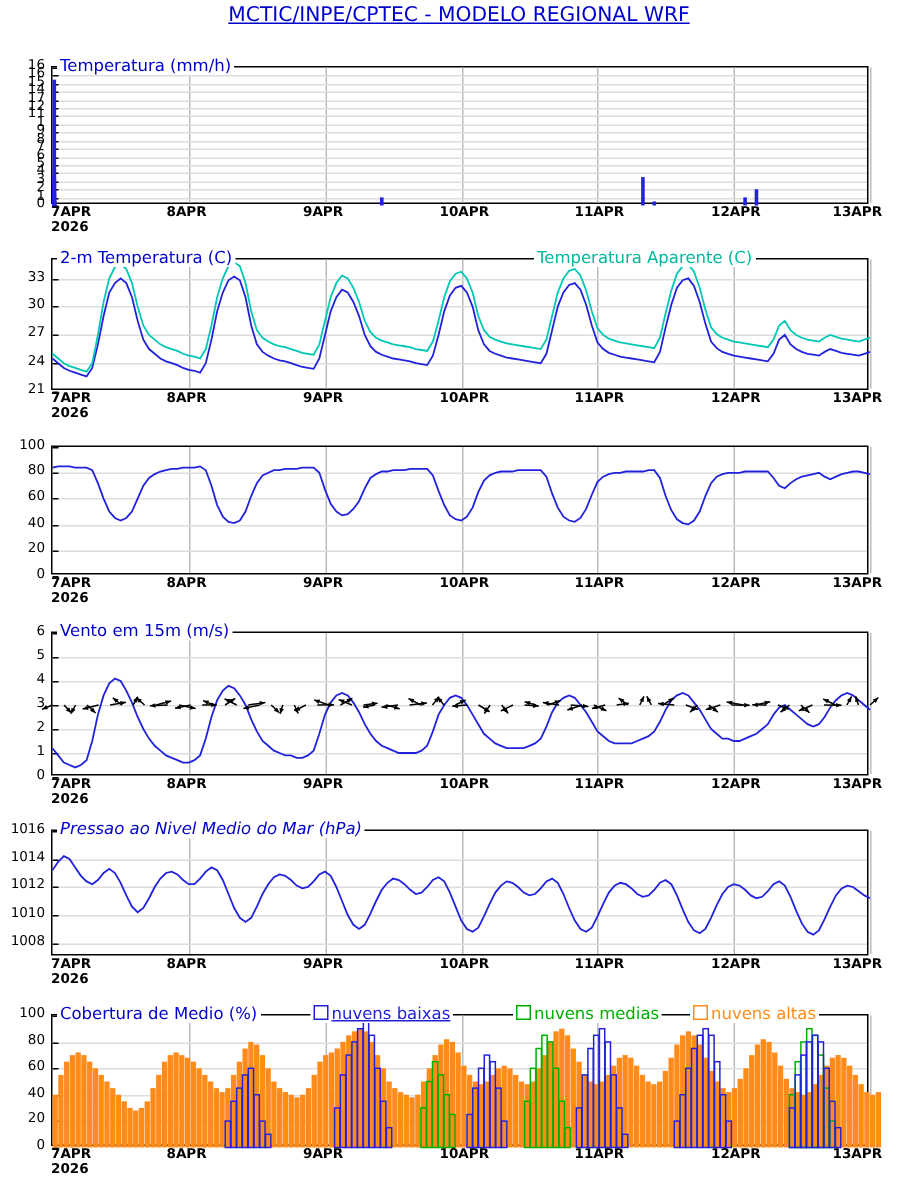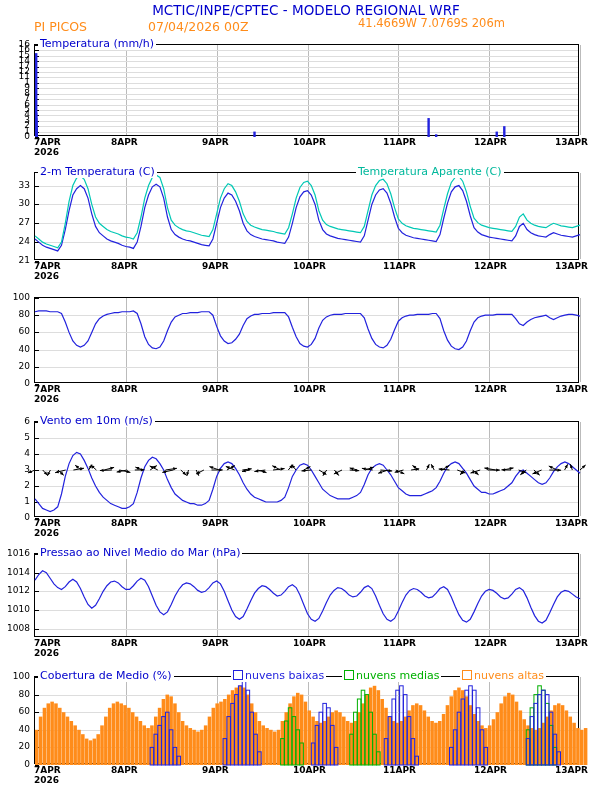--- a/index.html
+++ b/index.html
@@ -1,18 +1,18 @@
 <!DOCTYPE html>
 <html><head>
 <meta charset="utf-8">
 <style>
   html,body{margin:0;padding:0;}
   body{width:612px;height:792px;background:#ffffff;font-family:"DejaVu Sans",sans-serif;}
   #root{position:relative;width:612px;height:792px;overflow:hidden;}
-  .title{position:absolute;top:2px;left:0;width:612px;text-align:center;color:#0000cc;font-size:13.5px;letter-spacing:0px;font-family:"DejaVu Sans",sans-serif;}
+  .title{position:absolute;top:2px;left:0;width:612px;text-align:center;color:#0000cc;font-size:13.5px;letter-spacing:0px;font-family:"DejaVu Sans",sans-serif;text-decoration:underline;}
   .subline{position:absolute;top:19px;left:0;width:612px;height:14px;}
   .station{position:absolute;left:34px;top:0;color:#ff8c1a;font-size:12.5px;}
   .datez{position:absolute;left:148px;top:0;color:#ff8c1a;font-size:12.5px;}
   .coords{position:absolute;left:358px;top:16px;color:#ff8c1a;font-size:11.5px;}
   .panel{position:absolute;left:34px;}
   .plotbox{position:absolute;left:0;top:0;border:1px solid #000;box-sizing:border-box;background:#fff;}
   .ptitle{position:absolute;color:#0000cc;font-size:11px;white-space:nowrap;background:#fff;padding:0 2px;z-index:6;}
   .ptitle.green{color:#00b89c;}
   .ylab{position:absolute;right:0;color:#000;font-size:9px;text-align:right;transform:translateY(-50%);white-space:nowrap;}
   .ytickline{position:absolute;left:0;height:1px;background:#000;width:4px;}
@@ -22,25 +22,20 @@
   .hgrid{position:absolute;left:0;right:0;height:1px;background:#cccccc;}
   svg{position:absolute;left:0;top:0;overflow:visible;}
   .swatch{display:inline-block;width:8px;height:8px;border:1px solid;margin-right:2px;vertical-align:-1px;}
 </style>
 </head>
 <body>
 
 <div id="root">
 
   <div class="title">MCTIC/INPE/CPTEC - MODELO REGIONAL WRF</div>
-  <div class="subline">
-    <span class="station">PI PICOS</span>
-    <span class="datez">07/04/2026 00Z</span>
-  </div>
-  <div class="coords">41.4669W 7.0769S 206m</div>
 
   <div id="panels">
       <div class="panel" style="top: 44px; width: 545px; height: 92px;">
         <div class="plotbox" style="width: 545px; height: 92px;">
           <div class="vgrid" style="left: 91px;"></div>
           <div class="vgrid" style="left: 182px;"></div>
           <div class="vgrid" style="left: 273px;"></div>
           <div class="vgrid" style="left: 363px;"></div>
           <div class="vgrid" style="left: 454px;"></div>
           <div class="vgrid" style="left: 545px;"></div>
@@ -369,21 +364,21 @@
             <path d="M550.6 43.0 L548.9 46.6 L546.8 44.3 Z" fill="#000"></path>
           </svg>
         </div>
         <div class="ylab" style="top: 96px; right: 549px;">0</div>
         <div class="ylab" style="top: 80px; right: 549px;">1</div>
         <div class="ylab" style="top: 64px; right: 549px;">2</div>
         <div class="ylab" style="top: 48px; right: 549px;">3</div>
         <div class="ylab" style="top: 32px; right: 549px;">4</div>
         <div class="ylab" style="top: 16px; right: 549px;">5</div>
         <div class="ylab" style="top: 0px; right: 549px;">6</div>
-        <div class="ptitle" style="left: 4px; top: -7px;">Vento em 10m (m/s)</div>
+        <div class="ptitle" style="left: 4px; top: -7px;">Vento em 15m (m/s)</div>
         <div class="xlab" style="left: 0px; top: 97px; font-weight: bold;">7APR</div>
         <div class="xlab" style="left: 77px; top: 97px; font-weight: bold;">8APR</div>
         <div class="xlab" style="left: 168px; top: 97px; font-weight: bold;">9APR</div>
         <div class="xlab" style="left: 259px; top: 97px; font-weight: bold;">10APR</div>
         <div class="xlab" style="left: 349px; top: 97px; font-weight: bold;">11APR</div>
         <div class="xlab" style="left: 440px; top: 97px; font-weight: bold;">12APR</div>
         <div class="xlab" style="left: 521px; top: 97px; font-weight: bold;">13APR</div>
         <div class="yearlab" style="left: 0px; top: 107px;">2026</div>
       </div>
       <div class="panel" style="top: 553px; width: 545px; height: 84px;">
@@ -405,21 +400,21 @@
           <div class="ytickline" style="top: 0px;"></div>
           <svg width="545" height="84">
             <path d="M0.00 26.13 L3.78 20.53 L7.57 16.80 L11.35 18.67 L15.14 24.27 L18.92 29.87 L22.71 33.60 L26.49 35.47 L30.28 32.67 L34.06 28.00 L37.85 25.20 L41.63 28.00 L45.42 34.53 L49.20 42.93 L52.99 50.40 L56.77 54.13 L60.56 51.33 L64.34 44.80 L68.13 37.33 L71.91 31.73 L75.69 28.00 L79.48 27.07 L83.26 28.93 L87.05 32.67 L90.83 35.47 L94.62 35.47 L98.40 31.73 L102.19 27.07 L105.97 24.27 L109.76 26.13 L113.54 32.67 L117.33 42.00 L121.11 51.33 L124.90 57.87 L128.68 60.67 L132.47 57.87 L136.25 50.40 L140.03 42.00 L143.82 35.47 L147.60 30.80 L151.39 28.93 L155.17 29.87 L158.96 32.67 L162.74 36.40 L166.53 38.27 L170.31 37.33 L174.10 33.60 L177.88 28.93 L181.67 27.07 L185.45 29.87 L189.24 37.33 L193.02 46.67 L196.81 56.00 L200.59 62.53 L204.38 65.33 L208.16 62.53 L211.94 55.07 L215.73 46.67 L219.51 39.20 L223.30 34.53 L227.08 31.73 L230.87 32.67 L234.65 35.47 L238.44 39.20 L242.22 42.00 L246.01 41.07 L249.79 37.33 L253.58 32.67 L257.36 30.80 L261.15 33.60 L264.93 41.07 L268.72 50.40 L272.50 59.73 L276.28 65.33 L280.07 67.20 L283.85 64.40 L287.64 56.93 L291.42 48.53 L295.21 41.07 L298.99 36.40 L302.78 33.60 L306.56 34.53 L310.35 37.33 L314.13 41.07 L317.92 42.93 L321.70 42.00 L325.49 38.27 L329.27 33.60 L333.06 31.73 L336.84 34.53 L340.63 42.00 L344.41 51.33 L348.19 59.73 L351.98 65.33 L355.76 67.20 L359.55 64.40 L363.33 56.93 L367.12 48.53 L370.90 41.07 L374.69 36.40 L378.47 34.53 L382.26 35.47 L386.04 38.27 L389.83 42.00 L393.61 43.87 L397.40 42.93 L401.18 39.20 L404.97 34.53 L408.75 32.67 L412.53 35.47 L416.32 42.93 L420.10 52.27 L423.89 60.67 L427.67 66.27 L431.46 68.13 L435.24 65.33 L439.03 57.87 L442.81 49.47 L446.60 42.00 L450.38 37.33 L454.17 35.47 L457.95 36.40 L461.74 39.20 L465.52 42.93 L469.31 44.80 L473.09 43.87 L476.88 40.13 L480.66 35.47 L484.44 33.60 L488.23 36.40 L492.01 43.87 L495.80 53.20 L499.58 61.60 L503.37 67.20 L507.15 69.07 L510.94 66.27 L514.72 58.80 L518.51 50.40 L522.29 42.93 L526.08 38.27 L529.86 36.40 L533.65 37.33 L537.43 40.13 L541.22 42.93 L545.00 44.80 " fill="none" stroke="#2222dd" stroke-width="1.2"></path>
           </svg>
         </div>
         <div class="ylab" style="top: 74.6667px; right: 549px;">1008</div>
         <div class="ylab" style="top: 56px; right: 549px;">1010</div>
         <div class="ylab" style="top: 37.3333px; right: 549px;">1012</div>
         <div class="ylab" style="top: 18.6667px; right: 549px;">1014</div>
         <div class="ylab" style="top: 0px; right: 549px;">1016</div>
-        <div class="ptitle" style="left: 4px; top: -7px;">Pressao ao Nivel Medio do Mar (hPa)</div>
+        <div class="ptitle" style="left: 4px; top: -7px; font-style: italic;">Pressao ao Nivel Medio do Mar (hPa)</div>
         <div class="xlab" style="left: 0px; top: 85px; font-weight: bold;">7APR</div>
         <div class="xlab" style="left: 77px; top: 85px; font-weight: bold;">8APR</div>
         <div class="xlab" style="left: 168px; top: 85px; font-weight: bold;">9APR</div>
         <div class="xlab" style="left: 259px; top: 85px; font-weight: bold;">10APR</div>
         <div class="xlab" style="left: 349px; top: 85px; font-weight: bold;">11APR</div>
         <div class="xlab" style="left: 440px; top: 85px; font-weight: bold;">12APR</div>
         <div class="xlab" style="left: 521px; top: 85px; font-weight: bold;">13APR</div>
         <div class="yearlab" style="left: 0px; top: 95px;">2026</div>
       </div>
       <div class="panel" style="top: 676px; width: 545px; height: 88px;">
@@ -662,21 +657,21 @@
             <rect x="521.97" width="3.54" y="74.80" height="13.20" fill="none" stroke="#2222dd" stroke-width="1"></rect>
           </svg>
         </div>
         <div class="ylab" style="top: 88px; right: 549px;">0</div>
         <div class="ylab" style="top: 70.4px; right: 549px;">20</div>
         <div class="ylab" style="top: 52.8px; right: 549px;">40</div>
         <div class="ylab" style="top: 35.2px; right: 549px;">60</div>
         <div class="ylab" style="top: 17.6px; right: 549px;">80</div>
         <div class="ylab" style="top: 0px; right: 549px;">100</div>
         <div class="ptitle" style="left: 4px; top: -7px;">Cobertura de Medio (%)</div>
-        <div class="ptitle" style="left: 197px; top: -7px; color: rgb(34, 34, 221);"><span class="swatch" style="border-color: rgb(34, 34, 221); background: rgb(255, 255, 255);"></span><span>nuvens baixas</span></div>
+        <div class="ptitle" style="left: 173px; top: -7px; color: rgb(34, 34, 221); text-decoration: underline;"><span class="swatch" style="border-color: rgb(34, 34, 221); background: rgb(255, 255, 255);"></span><span>nuvens baixas</span></div>
         <div class="ptitle" style="left: 308px; top: -7px; color: rgb(0, 176, 0);"><span class="swatch" style="border-color: rgb(0, 176, 0); background: rgb(255, 255, 255);"></span><span>nuvens medias</span></div>
         <div class="ptitle" style="left: 426px; top: -7px; color: rgb(255, 140, 26);"><span class="swatch" style="border-color: rgb(255, 140, 26); background: rgb(255, 255, 255);"></span><span>nuvens altas</span></div>
         <div class="xlab" style="left: 0px; top: 89px; font-weight: bold;">7APR</div>
         <div class="xlab" style="left: 77px; top: 89px; font-weight: bold;">8APR</div>
         <div class="xlab" style="left: 168px; top: 89px; font-weight: bold;">9APR</div>
         <div class="xlab" style="left: 259px; top: 89px; font-weight: bold;">10APR</div>
         <div class="xlab" style="left: 349px; top: 89px; font-weight: bold;">11APR</div>
         <div class="xlab" style="left: 440px; top: 89px; font-weight: bold;">12APR</div>
         <div class="xlab" style="left: 521px; top: 89px; font-weight: bold;">13APR</div>
         <div class="yearlab" style="left: 0px; top: 99px;">2026</div>

